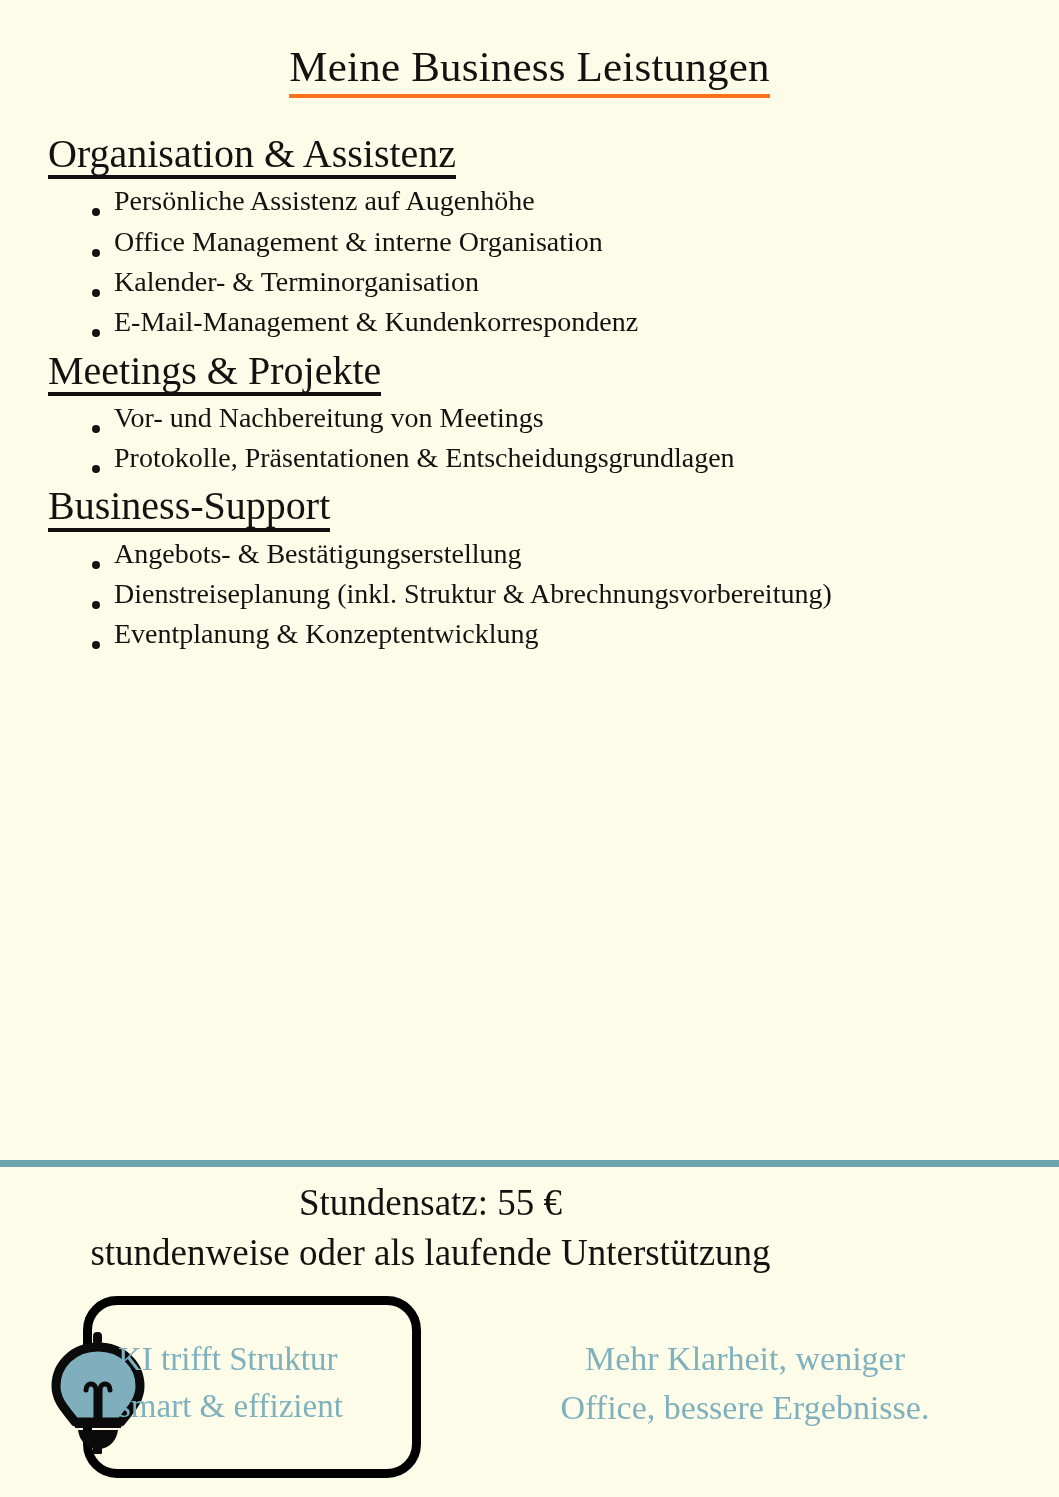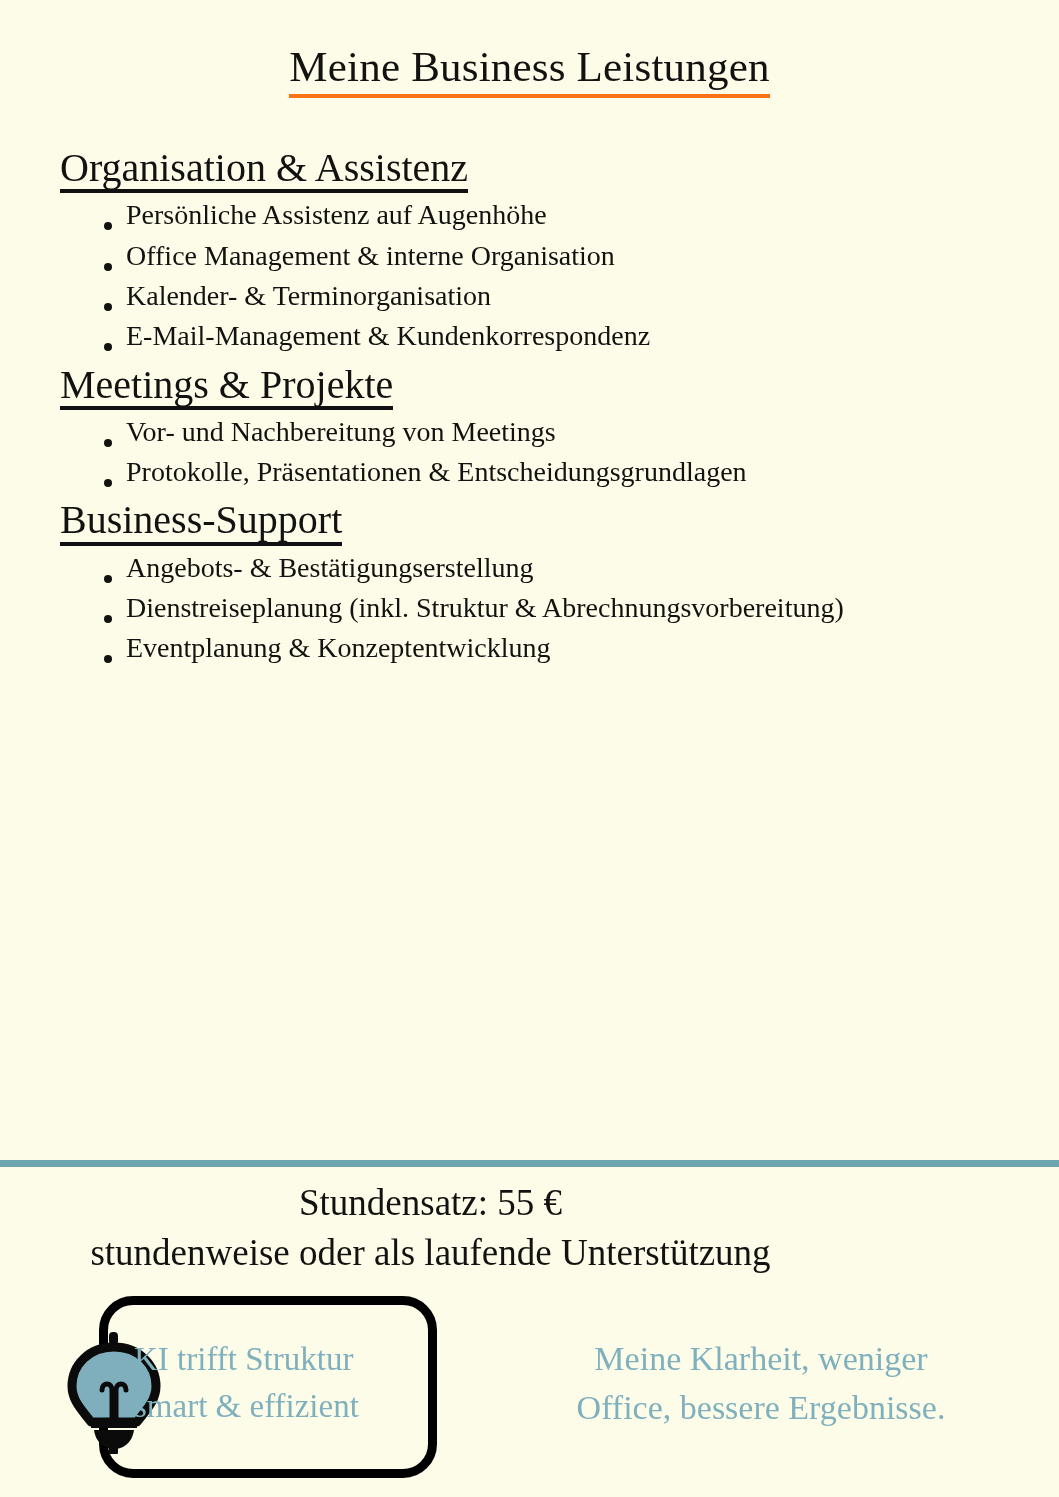--- a/index.html
+++ b/index.html
@@ -34,22 +34,22 @@
     margin: 0;
   }
   .doc-title .ul {
     border-bottom: 4px solid #f97316;
     padding-bottom: 5px;
     display: inline-block;
   }
 
   
   .services {
-    margin-top: 48px;
-    padding-left: 60px;
+    margin-top: 34px;
+    padding-left: 48px;
     padding-right: 40px;
   }
 
   .section-heading {
     font-size: 40px;
     line-height: 1.08;
     font-weight: 400;
     margin: 0 0 2px 0;
     display: block;
   }
@@ -109,21 +109,21 @@
     text-align: center;
     font-size: 37px;
     line-height: 1.35;
     margin: 0 0 0 0;
   }
 
   
   .badge-row {
     position: absolute;
     top: 1288px;
-    left: 16px;
+    left: 0;
     width: 1011px;
     height: 200px;
     text-decoration: underline;
   }
 
   .badge-box {
     position: absolute;
     left: 83px;
     top: 8px;
     width: 338px;
@@ -244,19 +244,19 @@
         <rect x="51" y="112" width="9" height="12" rx="4" fill="#0b0b0b"></rect>
       </svg>
     </div>
 
     <div class="badge-text">
       <span>KI trifft Struktur</span>
       <span>smart &amp; effizient</span>
     </div>
 
     <div class="tagline">
-      <span>Meine Klarheit, weniger</span>
+      <span>Mehr Klarheit, weniger</span>
       <span>Office, bessere Ergebnisse.</span>
     </div>
 
   </div>
 
 </div>
 
 </body></html>

